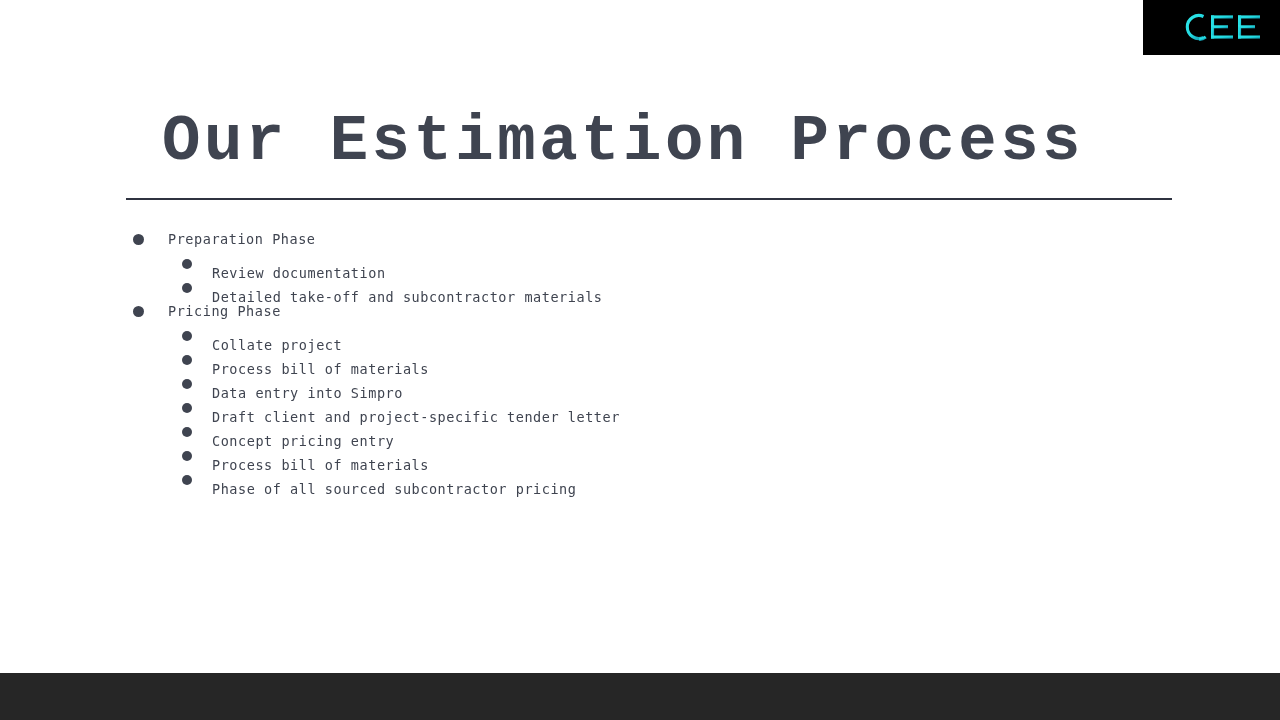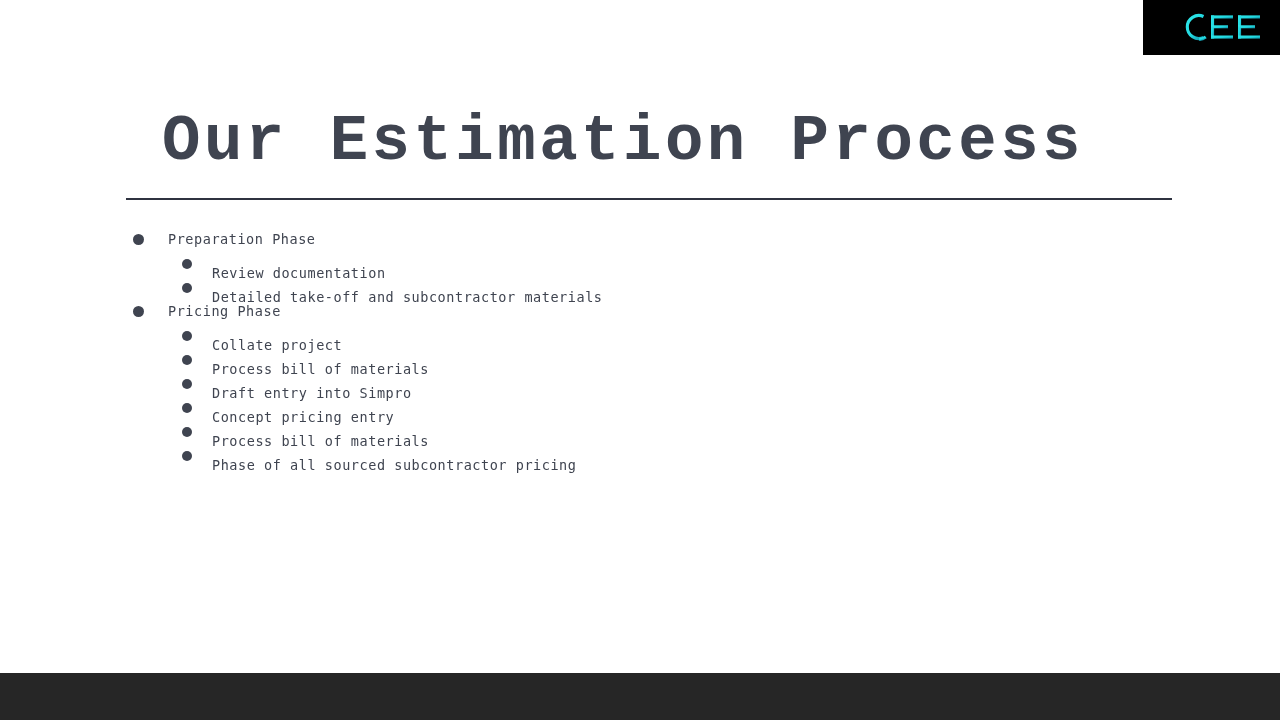--- a/index.html
+++ b/index.html
@@ -186,21 +186,25 @@
       <div class="bullet-row level-2">
         <span class="dot"></span>
         <span class="txt">Collate project</span>
       </div>
       <div class="bullet-row level-2">
         <span class="dot"></span>
         <span class="txt">Process bill of materials</span>
       </div>
       <div class="bullet-row level-2">
         <span class="dot"></span>
-        <span class="txt">Draft entry into Simpro</span>
+        <span class="txt">Data entry into Simpro</span>
+      </div>
+      <div class="bullet-row level-2">
+        <span class="dot"></span>
+        <span class="txt">Draft client and project-specific tender letter</span>
       </div>
       <div class="bullet-row level-2">
         <span class="dot"></span>
         <span class="txt">Concept pricing entry</span>
       </div>
       <div class="bullet-row level-2">
         <span class="dot"></span>
         <span class="txt">Process bill of materials</span>
       </div>
       <div class="bullet-row level-2">

